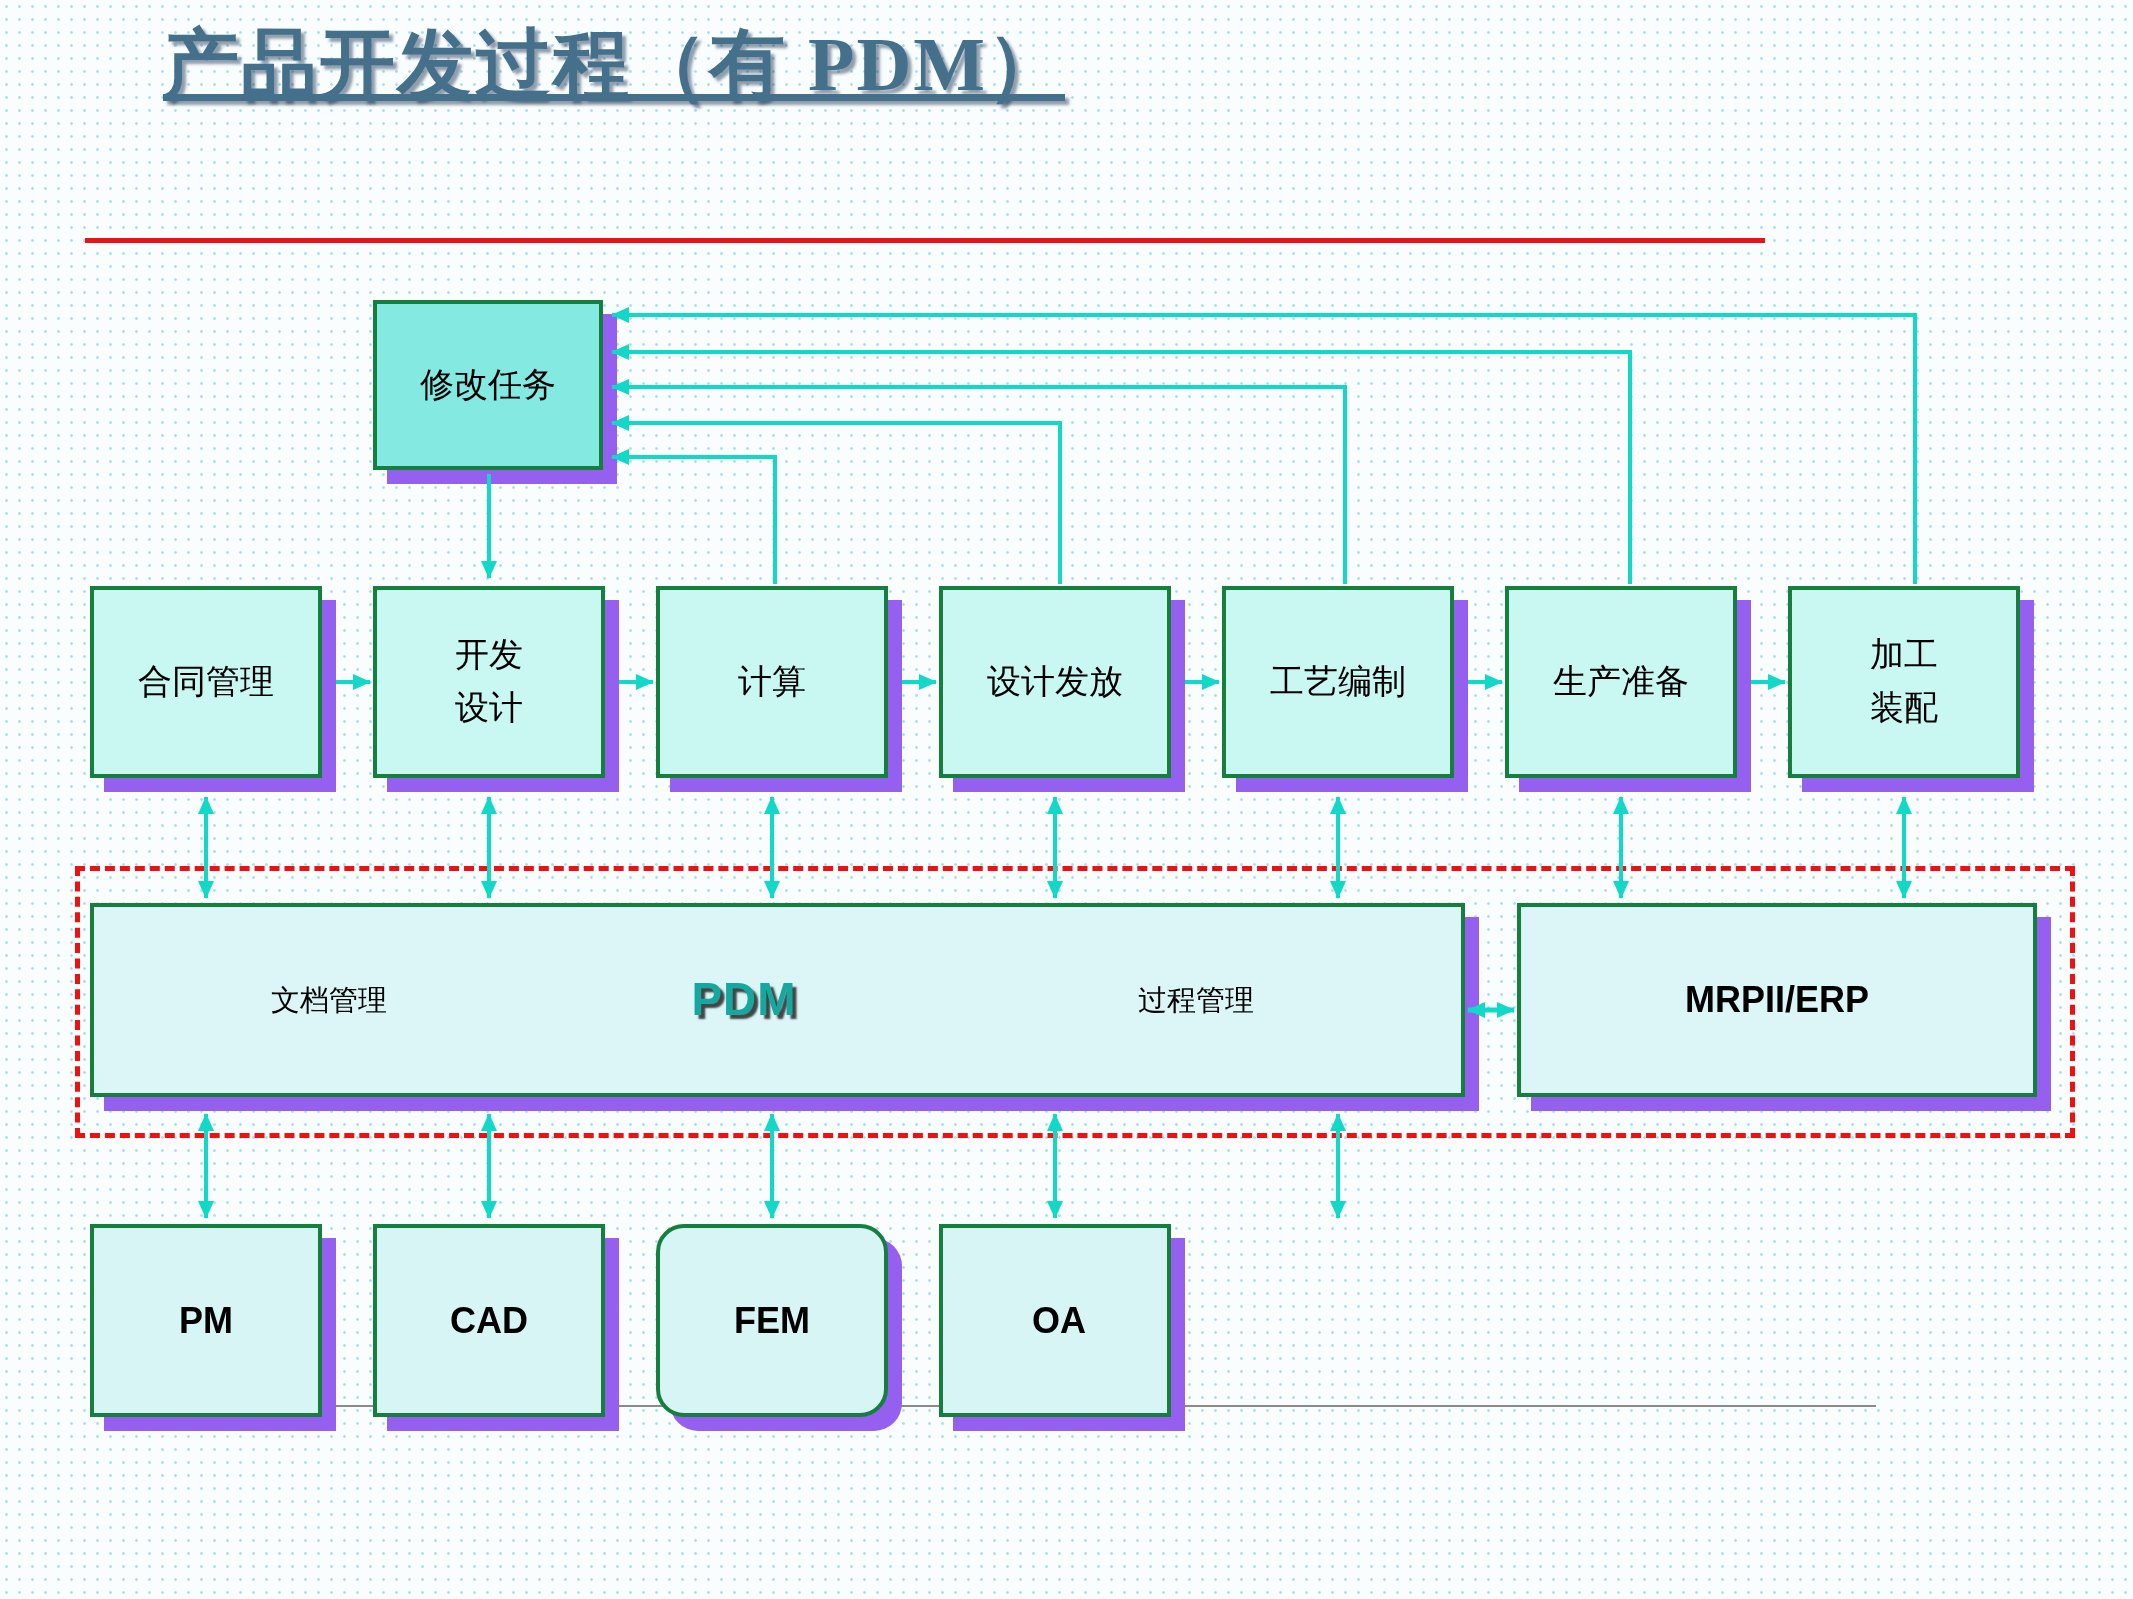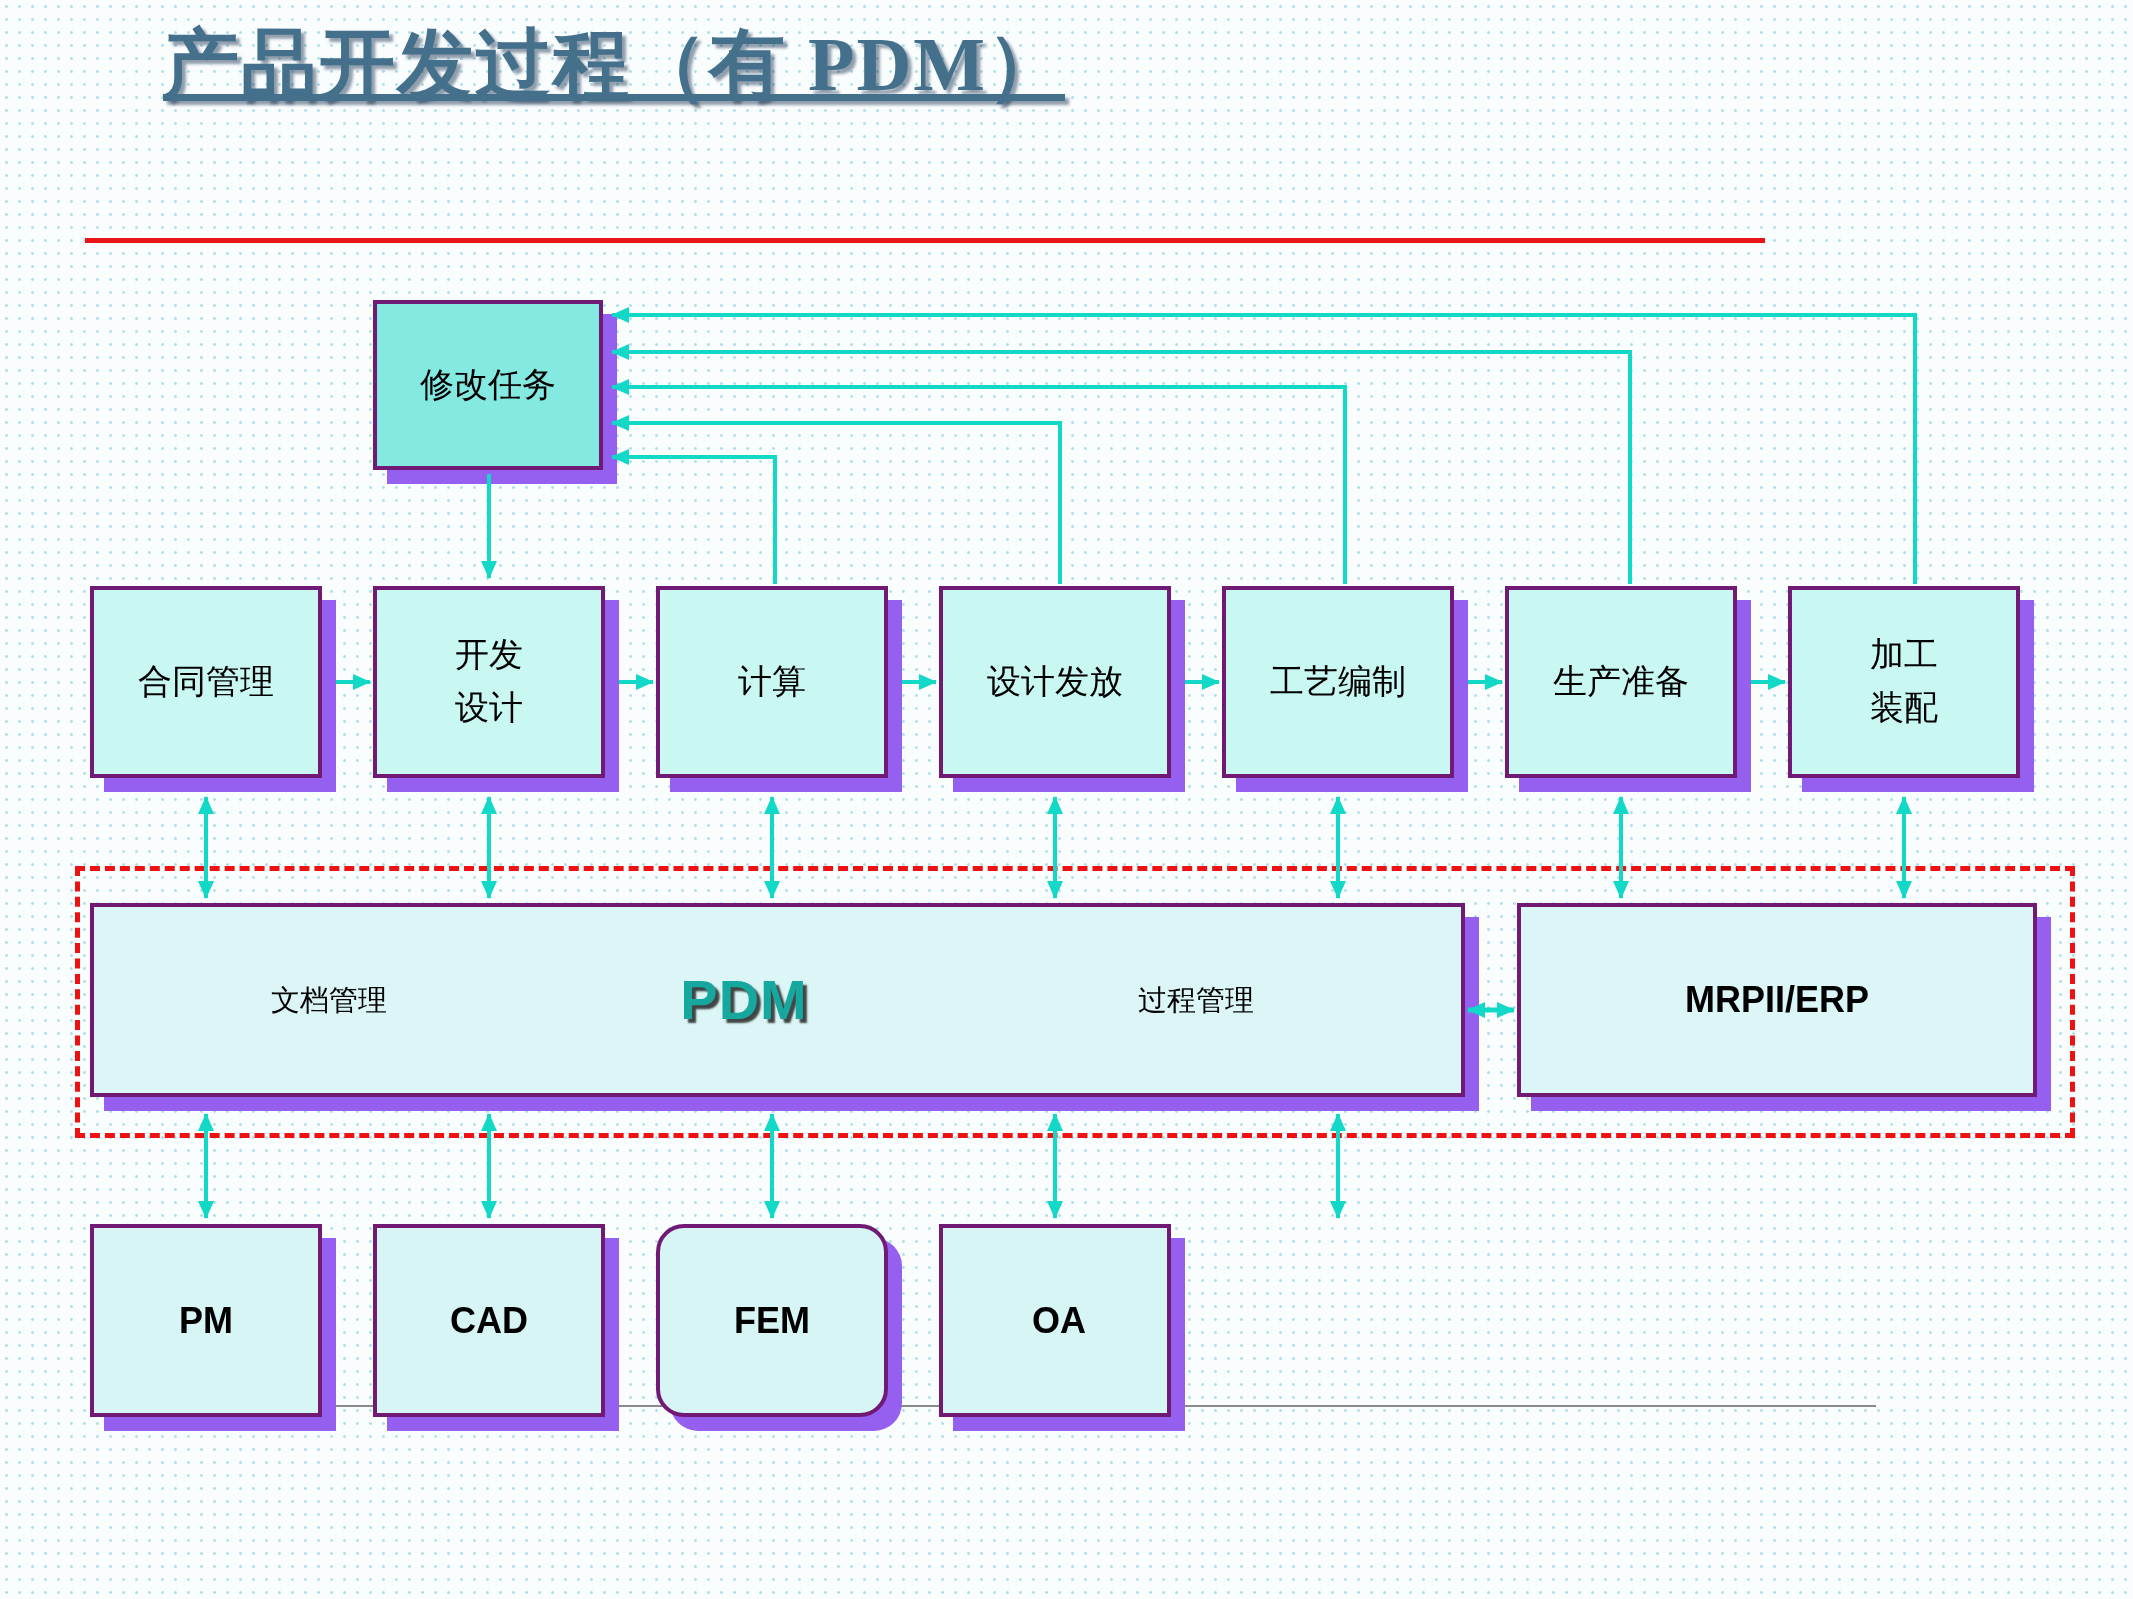--- a/index.html
+++ b/index.html
@@ -25,21 +25,21 @@
   }
   .title-rule{
     position:absolute;left:85px;top:238px;width:1680px;height:5px;
     background:#E81418;
   }
 
   
   .node{
     position:absolute;box-sizing:border-box;
     background:#C9F8F2;
-    border:4px solid #701a75;
+    border:4px solid #15803d;
     box-shadow:14px 14px 0 #9560F0;
     display:flex;align-items:center;justify-content:center;
     text-align:center;color:#000;z-index:2;
   }
   .node span{white-space:pre-line;line-height:1.55;}
   .cjk{font-family:"Liberation Serif","DejaVu Serif",serif;font-size:34px;}
   .latin{font-family:"Liberation Sans","DejaVu Sans",sans-serif;font-size:36px;font-weight:bold;}
 
   
   .modify{left:373px;top:300px;width:230px;height:170px;background:#84E9E1;}
@@ -53,21 +53,21 @@
   
   .pdm-bar{left:90px;top:903px;width:1375px;height:194px;background:#DCF6F7;}
   .pdm-bar .inner-label{
     position:absolute;top:50%;transform:translate(-50%,-50%);
     font-family:"Liberation Serif","DejaVu Serif",serif;font-size:29px;white-space:nowrap;
   }
   .pdm-bar .lbl-doc{left:235px;}
   .pdm-bar .lbl-proc{left:1102px;}
   .pdm-bar .lbl-pdm{
     left:650px;font-family:"Liberation Sans","DejaVu Sans",sans-serif;
-    font-size:56px;font-weight:bold;color:#16A89E;
+    font-size:46px;font-weight:bold;color:#16A89E;
     text-shadow:4px 4px 2px rgba(25,25,25,.8);letter-spacing:1px;
   }
 
   
   .mrp{left:1517px;top:903px;width:520px;height:194px;background:#DCF6F7;}
 
   
   .tool{top:1224px;width:232px;height:193px;background:#D8F5F6;}
   .tool.t0{left:90px;}  .tool.t1{left:373px;} .tool.t2{left:656px;border-radius:28px;}
   .tool.t3{left:939px;padding-left:8px;} .tool.t4{left:1222px;}

